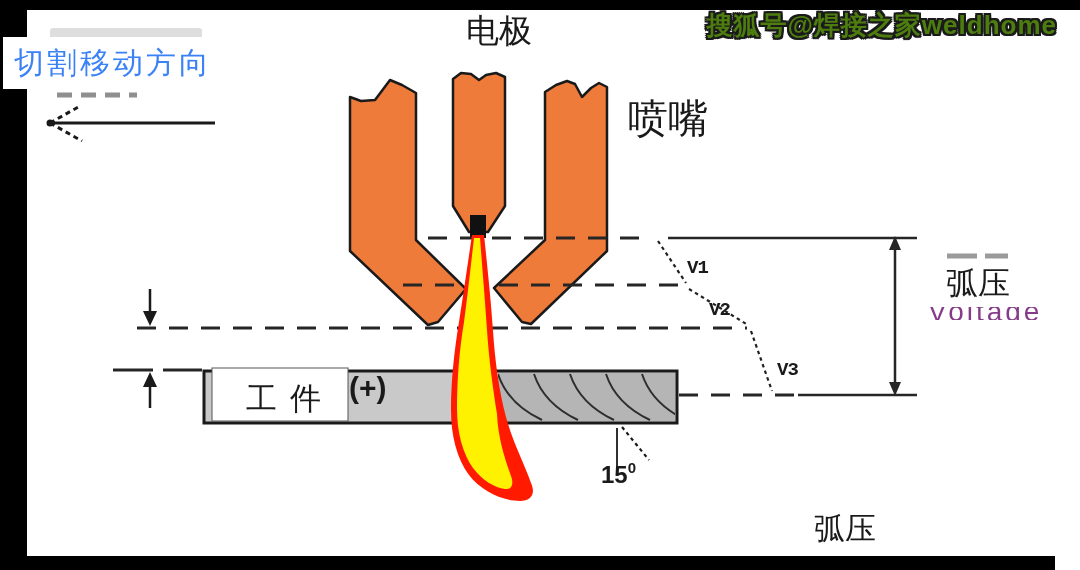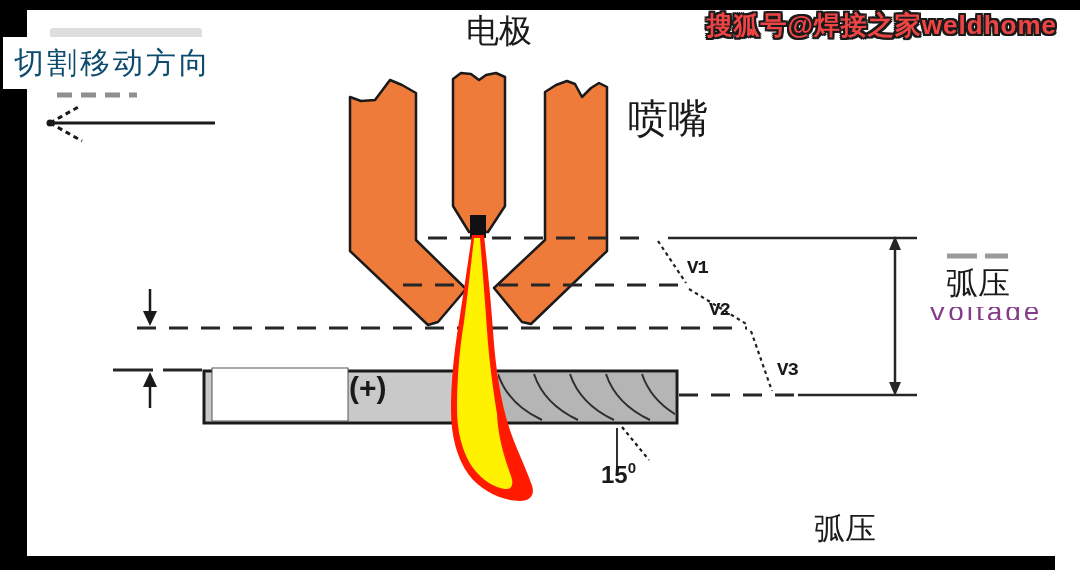--- a/index.html
+++ b/index.html
@@ -26,30 +26,30 @@
   .ghost-voltage{position:absolute;left:928px;top:306px;z-index:3;}
   .ghost-clip{display:inline-block;height:13px;overflow:hidden;}
   .ghost-text{display:inline-block;font-size:28px;color:#701a75;margin-top:-13px;
     letter-spacing:3px;font-weight:normal;opacity:.85;font-family:"Liberation Sans",sans-serif;}
   .lbl-angle{left:601px;top:460px;font-size:24px;font-weight:bold;font-family:"Liberation Sans",sans-serif;}
   .lbl-angle sup{font-size:15px;vertical-align:10px;}
   .direction-box{
     position:absolute;left:3px;top:37px;width:229px;height:52px;background:#ffffff;
     z-index:3;display:flex;align-items:center;padding-left:11px;box-sizing:border-box;
   }
-  .direction-box span{font-size:30px;letter-spacing:3px;color:#0c4a6e;
+  .direction-box span{font-size:30px;letter-spacing:3px;color:#3b82f6;
     font-family:"Liberation Serif","Liberation Sans",serif;}
   .formula{position:absolute;z-index:4;}
   .formula-label{left:814px;top:512px;font-size:31px;}
   .formula-value{
     left:890px;top:507px;font-size:29px;font-weight:bold;color:#111;
     font-family:"Liberation Mono",monospace;letter-spacing:-1px;z-index:4;
   }
   .watermark{
-    position:absolute;right:23px;top:8px;z-index:5;font-size:26px;font-weight:bold;color:#ef4444;
+    position:absolute;right:23px;top:8px;z-index:5;font-size:26px;font-weight:bold;color:#4d7c0f;
     letter-spacing:1px;
     text-shadow:-2px -2px 0 #1a1a1a,2px -2px 0 #1a1a1a,-2px 2px 0 #1a1a1a,
                 2px 2px 0 #1a1a1a,0 2px 0 #1a1a1a,2px 0 0 #1a1a1a,
                 0 -2px 0 #1a1a1a,-2px 0 0 #1a1a1a;
   }
 </style>
 </head>
 <body>
 
 <div id="stage">
@@ -155,20 +155,21 @@
       <line x1="622" y1="427" x2="649" y2="460" stroke-width="2.2" stroke-dasharray="3.5 3.5"></line>
     </g>
   </svg>
 
   <div class="direction-box">
     <span>切割移动方向</span>
   </div>
 
   <div class="lbl lbl-electrode">电极</div>
   <div class="lbl lbl-nozzle">喷嘴</div>
+  <div class="lbl lbl-workpiece">工件</div>
   <div class="lbl lbl-polarity">(+)</div>
 
   <div class="lbl lbl-v lbl-v1">V1</div>
   <div class="lbl lbl-v lbl-v2">V2</div>
   <div class="lbl lbl-v lbl-v3">V3</div>
 
   <div class="lbl lbl-arcv">弧压</div>
   <div class="ghost-voltage">
     <span class="ghost-clip"><span class="ghost-text">Voltage</span></span>
   </div>

